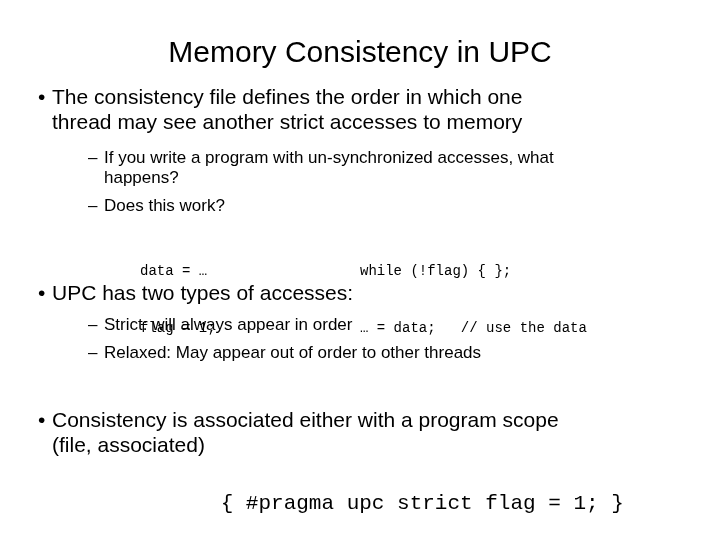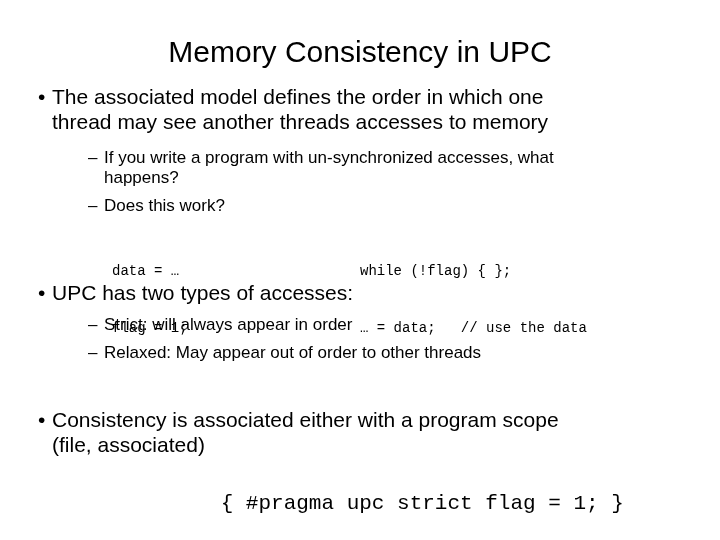--- a/index.html
+++ b/index.html
@@ -92,21 +92,21 @@
     margin: 0;
   }
   .code-col {
     position: absolute;
     top: 0;
     font-family: "Liberation Mono", "DejaVu Sans Mono", monospace;
     font-size: 14px;
     line-height: 19px;
     white-space: pre;
   }
-  .code-col.left  { left: 112px; }
+  .code-col.left  { left: 140px; }
   .code-col.right { left: 312px; margin-left: 48px; }
 
   .code-center {
     font-family: "Liberation Mono", "DejaVu Sans Mono", monospace;
     font-size: 21px;
     line-height: 22px;
     white-space: pre;
     margin: 0;
     padding-left: 145px;
   }
@@ -121,22 +121,22 @@
 <body>
 
 <div class="slide">
 
   <h1 class="slide-title">Memory Consistency in UPC</h1>
 
   <div class="body">
 
     <div class="lvl1">
       <span class="bullet">•</span>
-      <span class="txt">The associated model defines the order in which one</span>
-      <span class="txt">thread may see another threads accesses to memory</span>
+      <span class="txt">The consistency file defines the order in which one</span>
+      <span class="txt">thread may see another strict accesses to memory</span>
     </div>
 
     <div class="sp-14"></div>
 
     <div class="lvl2">
       <span class="dash">–</span>
       <span class="txt">If you write a program with un-synchronized accesses, what</span>
       <span class="txt">happens?</span>
     </div>
 

